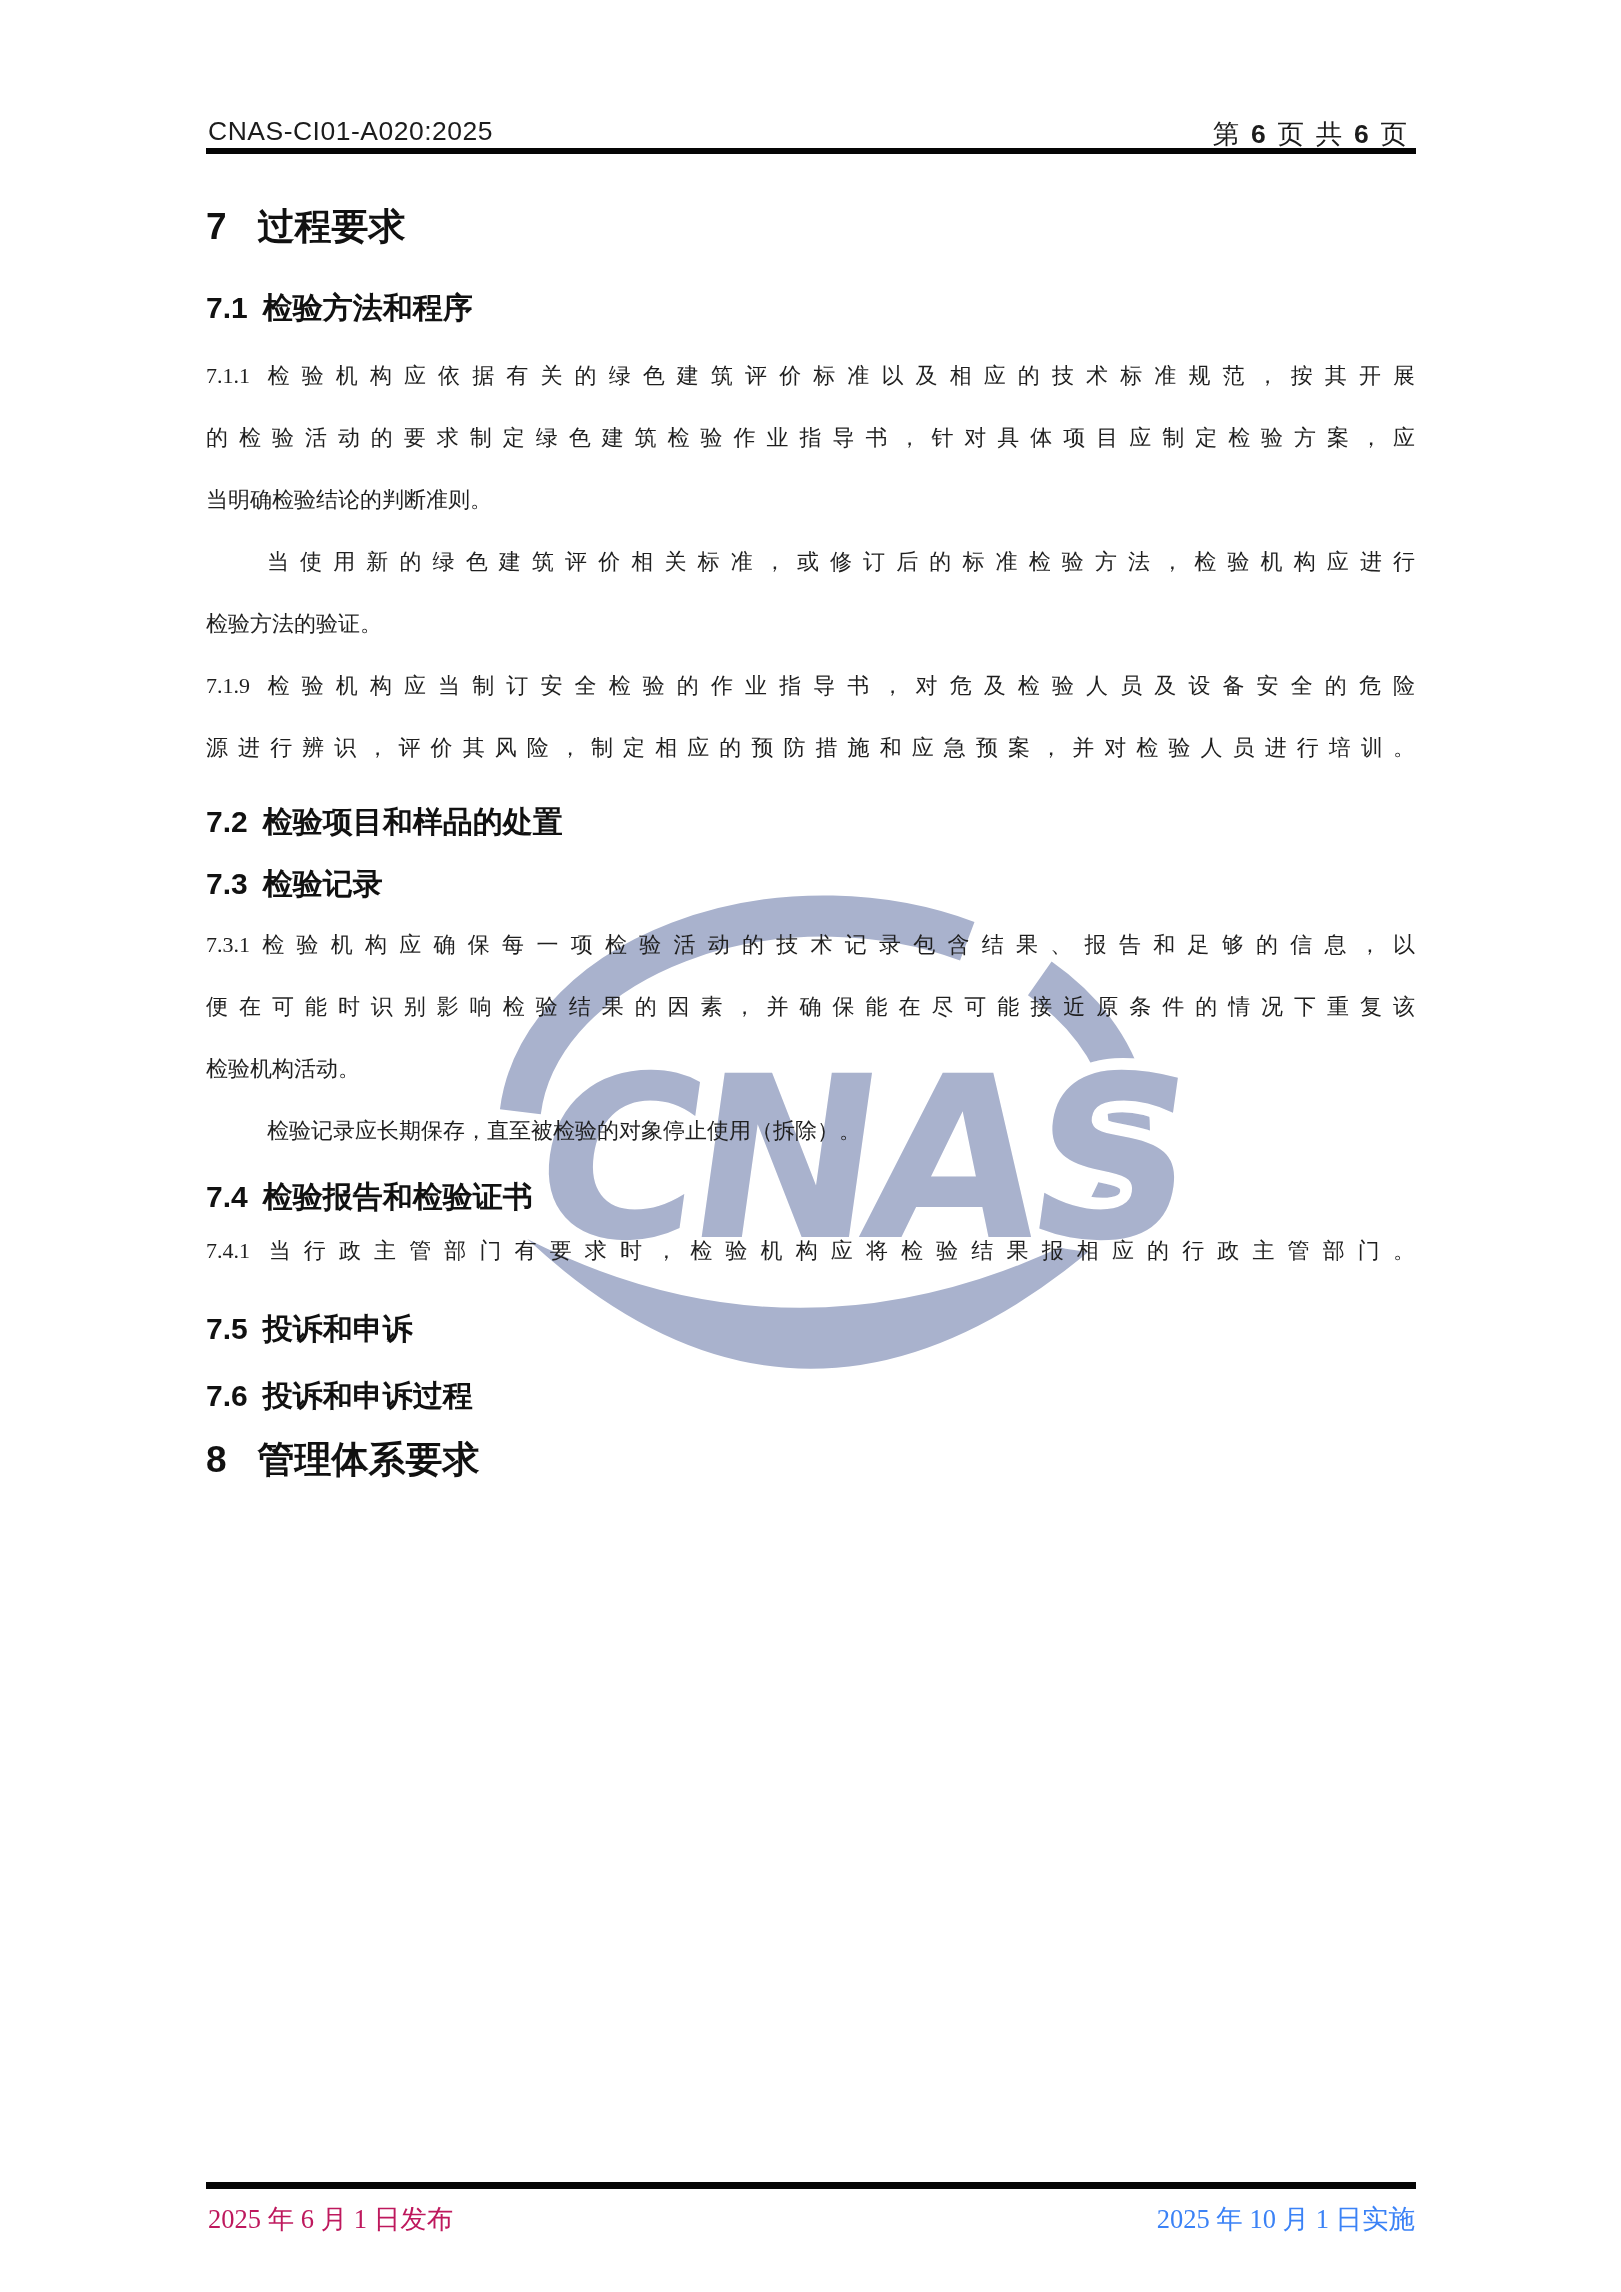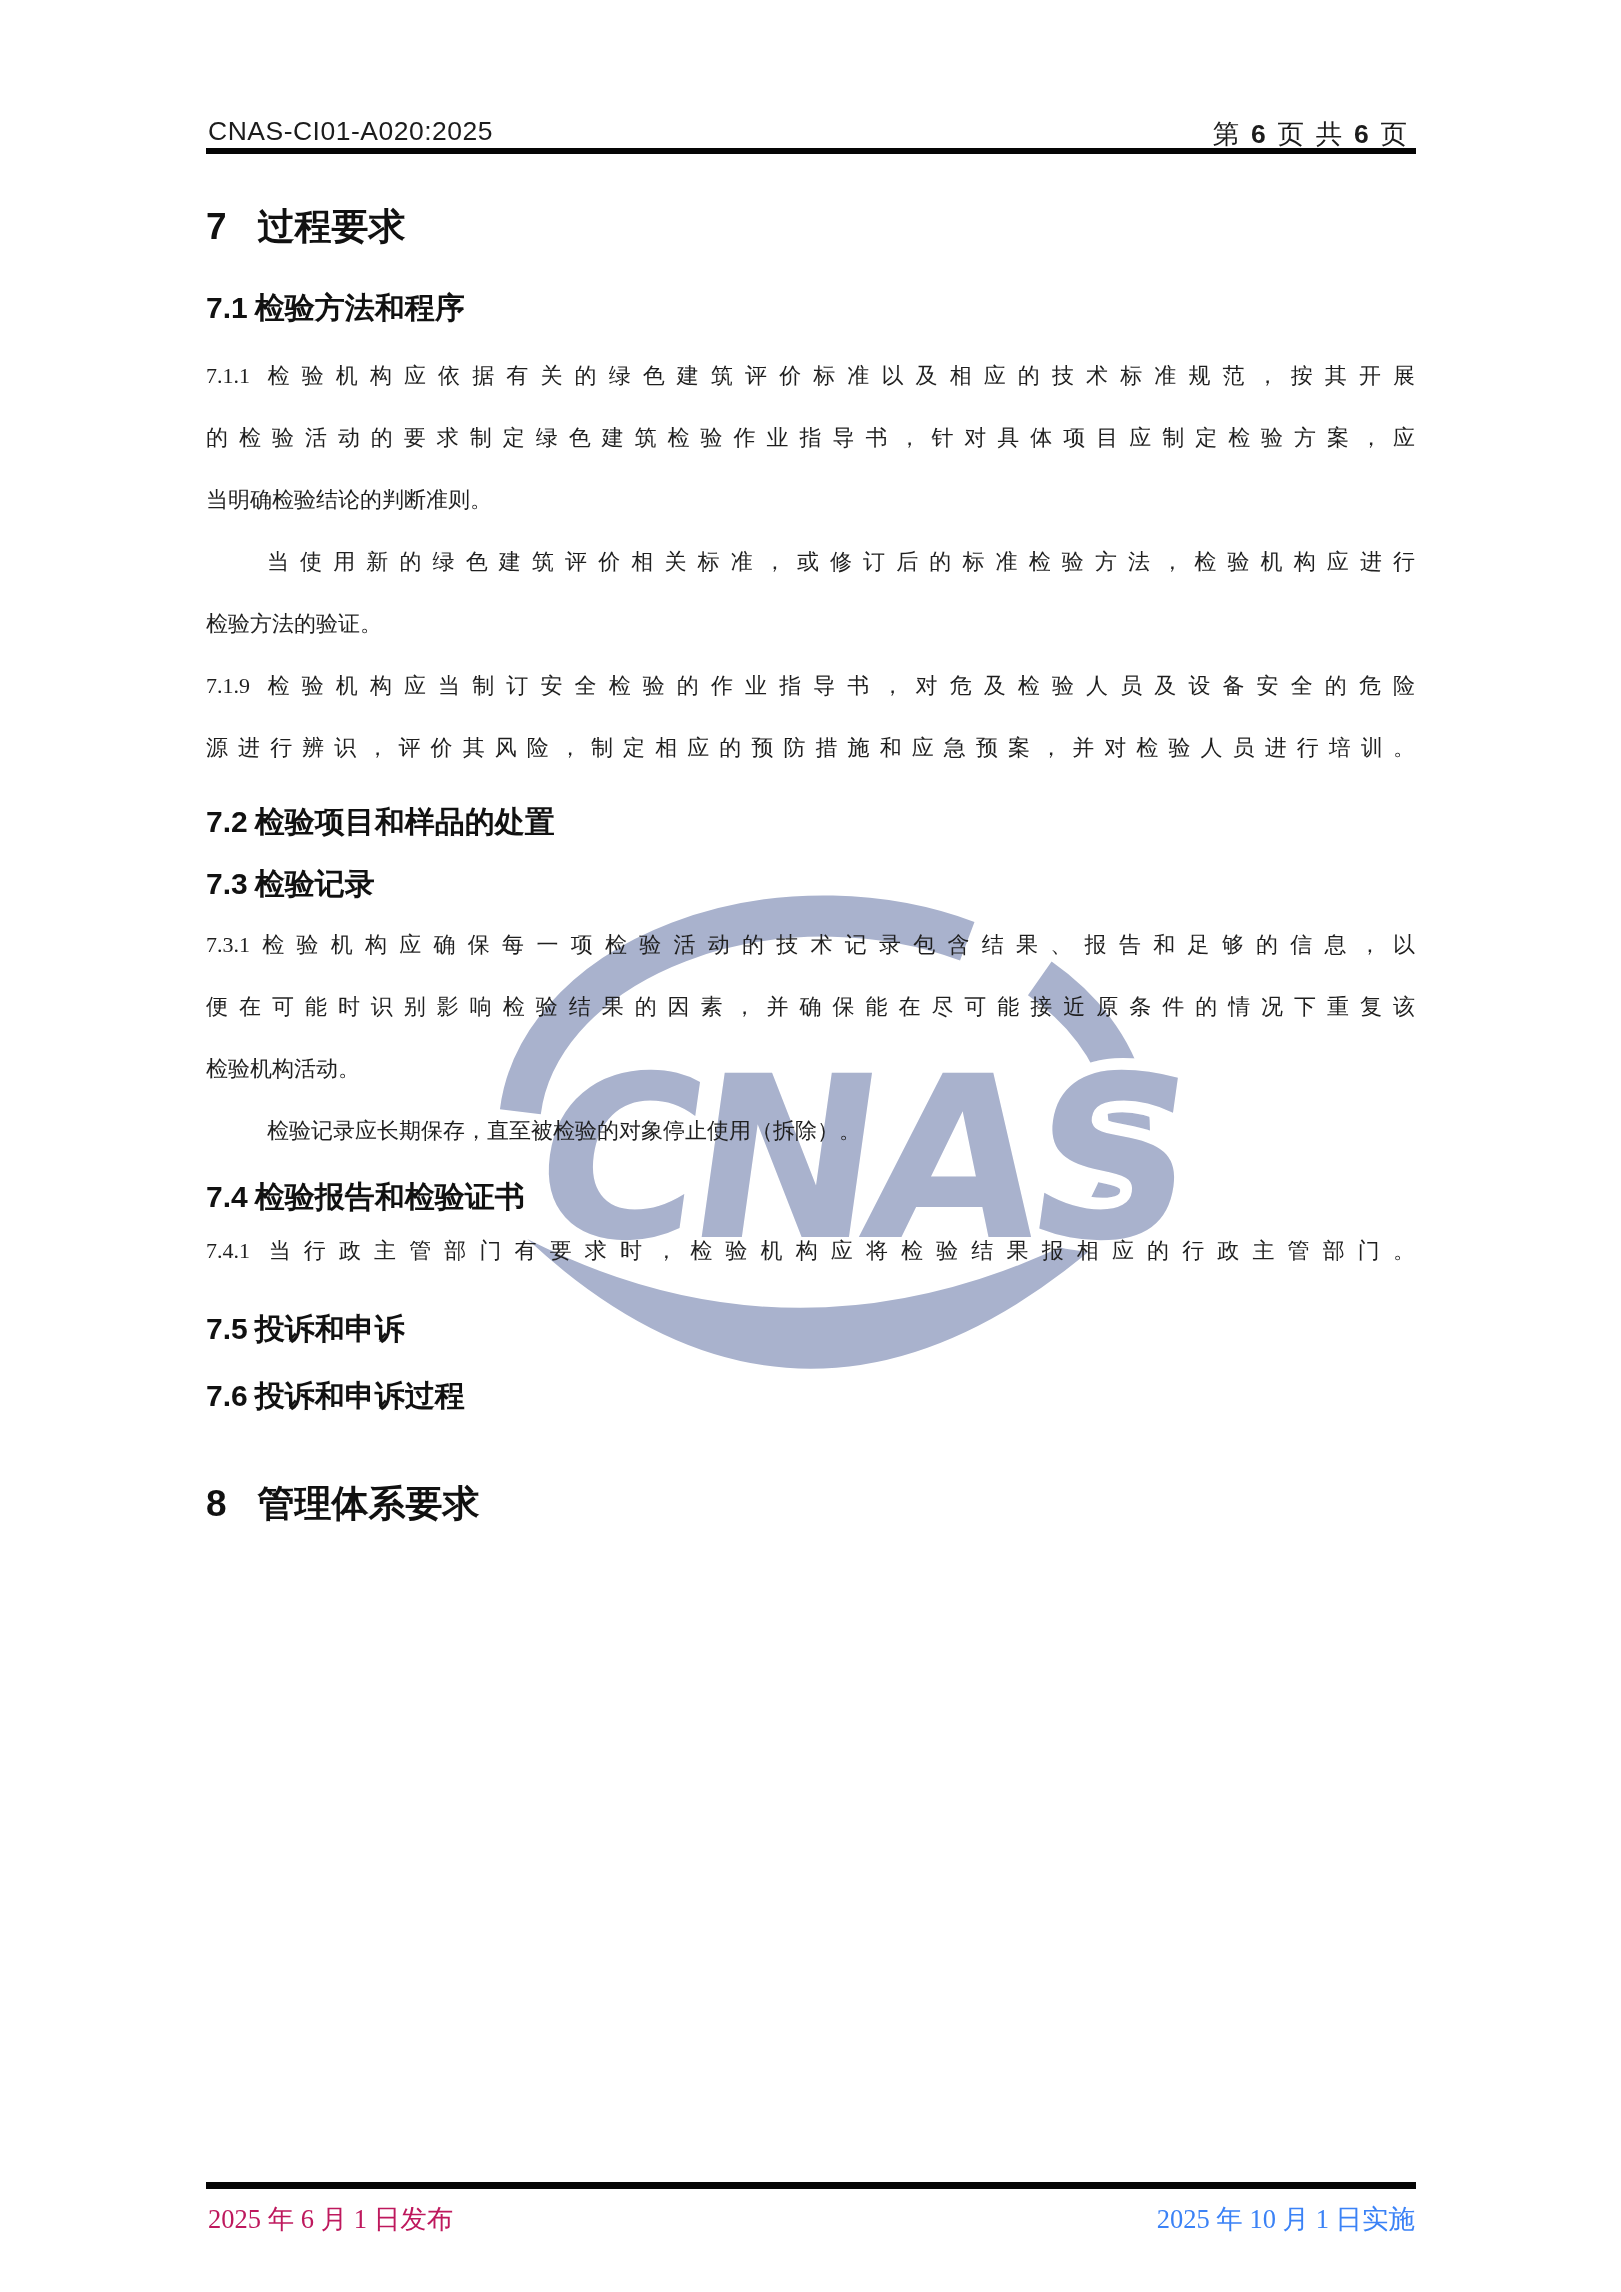--- a/index.html
+++ b/index.html
@@ -34,21 +34,21 @@
     position:absolute;left:206px;width:1209px;
     font-family:"Liberation Sans","DejaVu Sans",sans-serif;
     font-weight:bold;font-size:37px;line-height:45px;color:#111;
   }
   .h1 .hnum{margin-right:31px;}
   .h2{
     position:absolute;left:206px;width:1209px;
     font-family:"Liberation Sans","DejaVu Sans",sans-serif;
     font-weight:bold;font-size:30px;line-height:39px;color:#111;
   }
-  .h2 .hnum{margin-right:7px;}
+  .h2 .hnum{margin-right:15px;}
   .bodyblock{position:absolute;left:206px;width:1209px;}
   .line{
     font-size:22px;line-height:62px;
     text-align:justify;text-align-last:left;
     color:#1f1f1f;
   }
   .line.j{text-align-last:justify;}
   .line.indent{text-indent:61px;}
   
   .ftr-left{
@@ -120,21 +120,21 @@
     </div>
 
     <div class="h2" style="top:1309px">
       <span class="hnum">7.5</span><span>投诉和申诉</span>
     </div>
 
     <div class="h2" style="top:1376px">
       <span class="hnum">7.6</span><span>投诉和申诉过程</span>
     </div>
 
-    <div class="h1" style="top:1481px">
+    <div class="h1" style="top:1437px">
       <span class="hnum">8</span><span>管理体系要求</span>
     </div>
 
     <div class="rule rule-bottom"></div>
     <div class="ftr-left">2025 年 6 月 1 日发布</div>
     <div class="ftr-right">2025 年 10 月 1 日实施</div>
 
   </div>
 </div>
 

